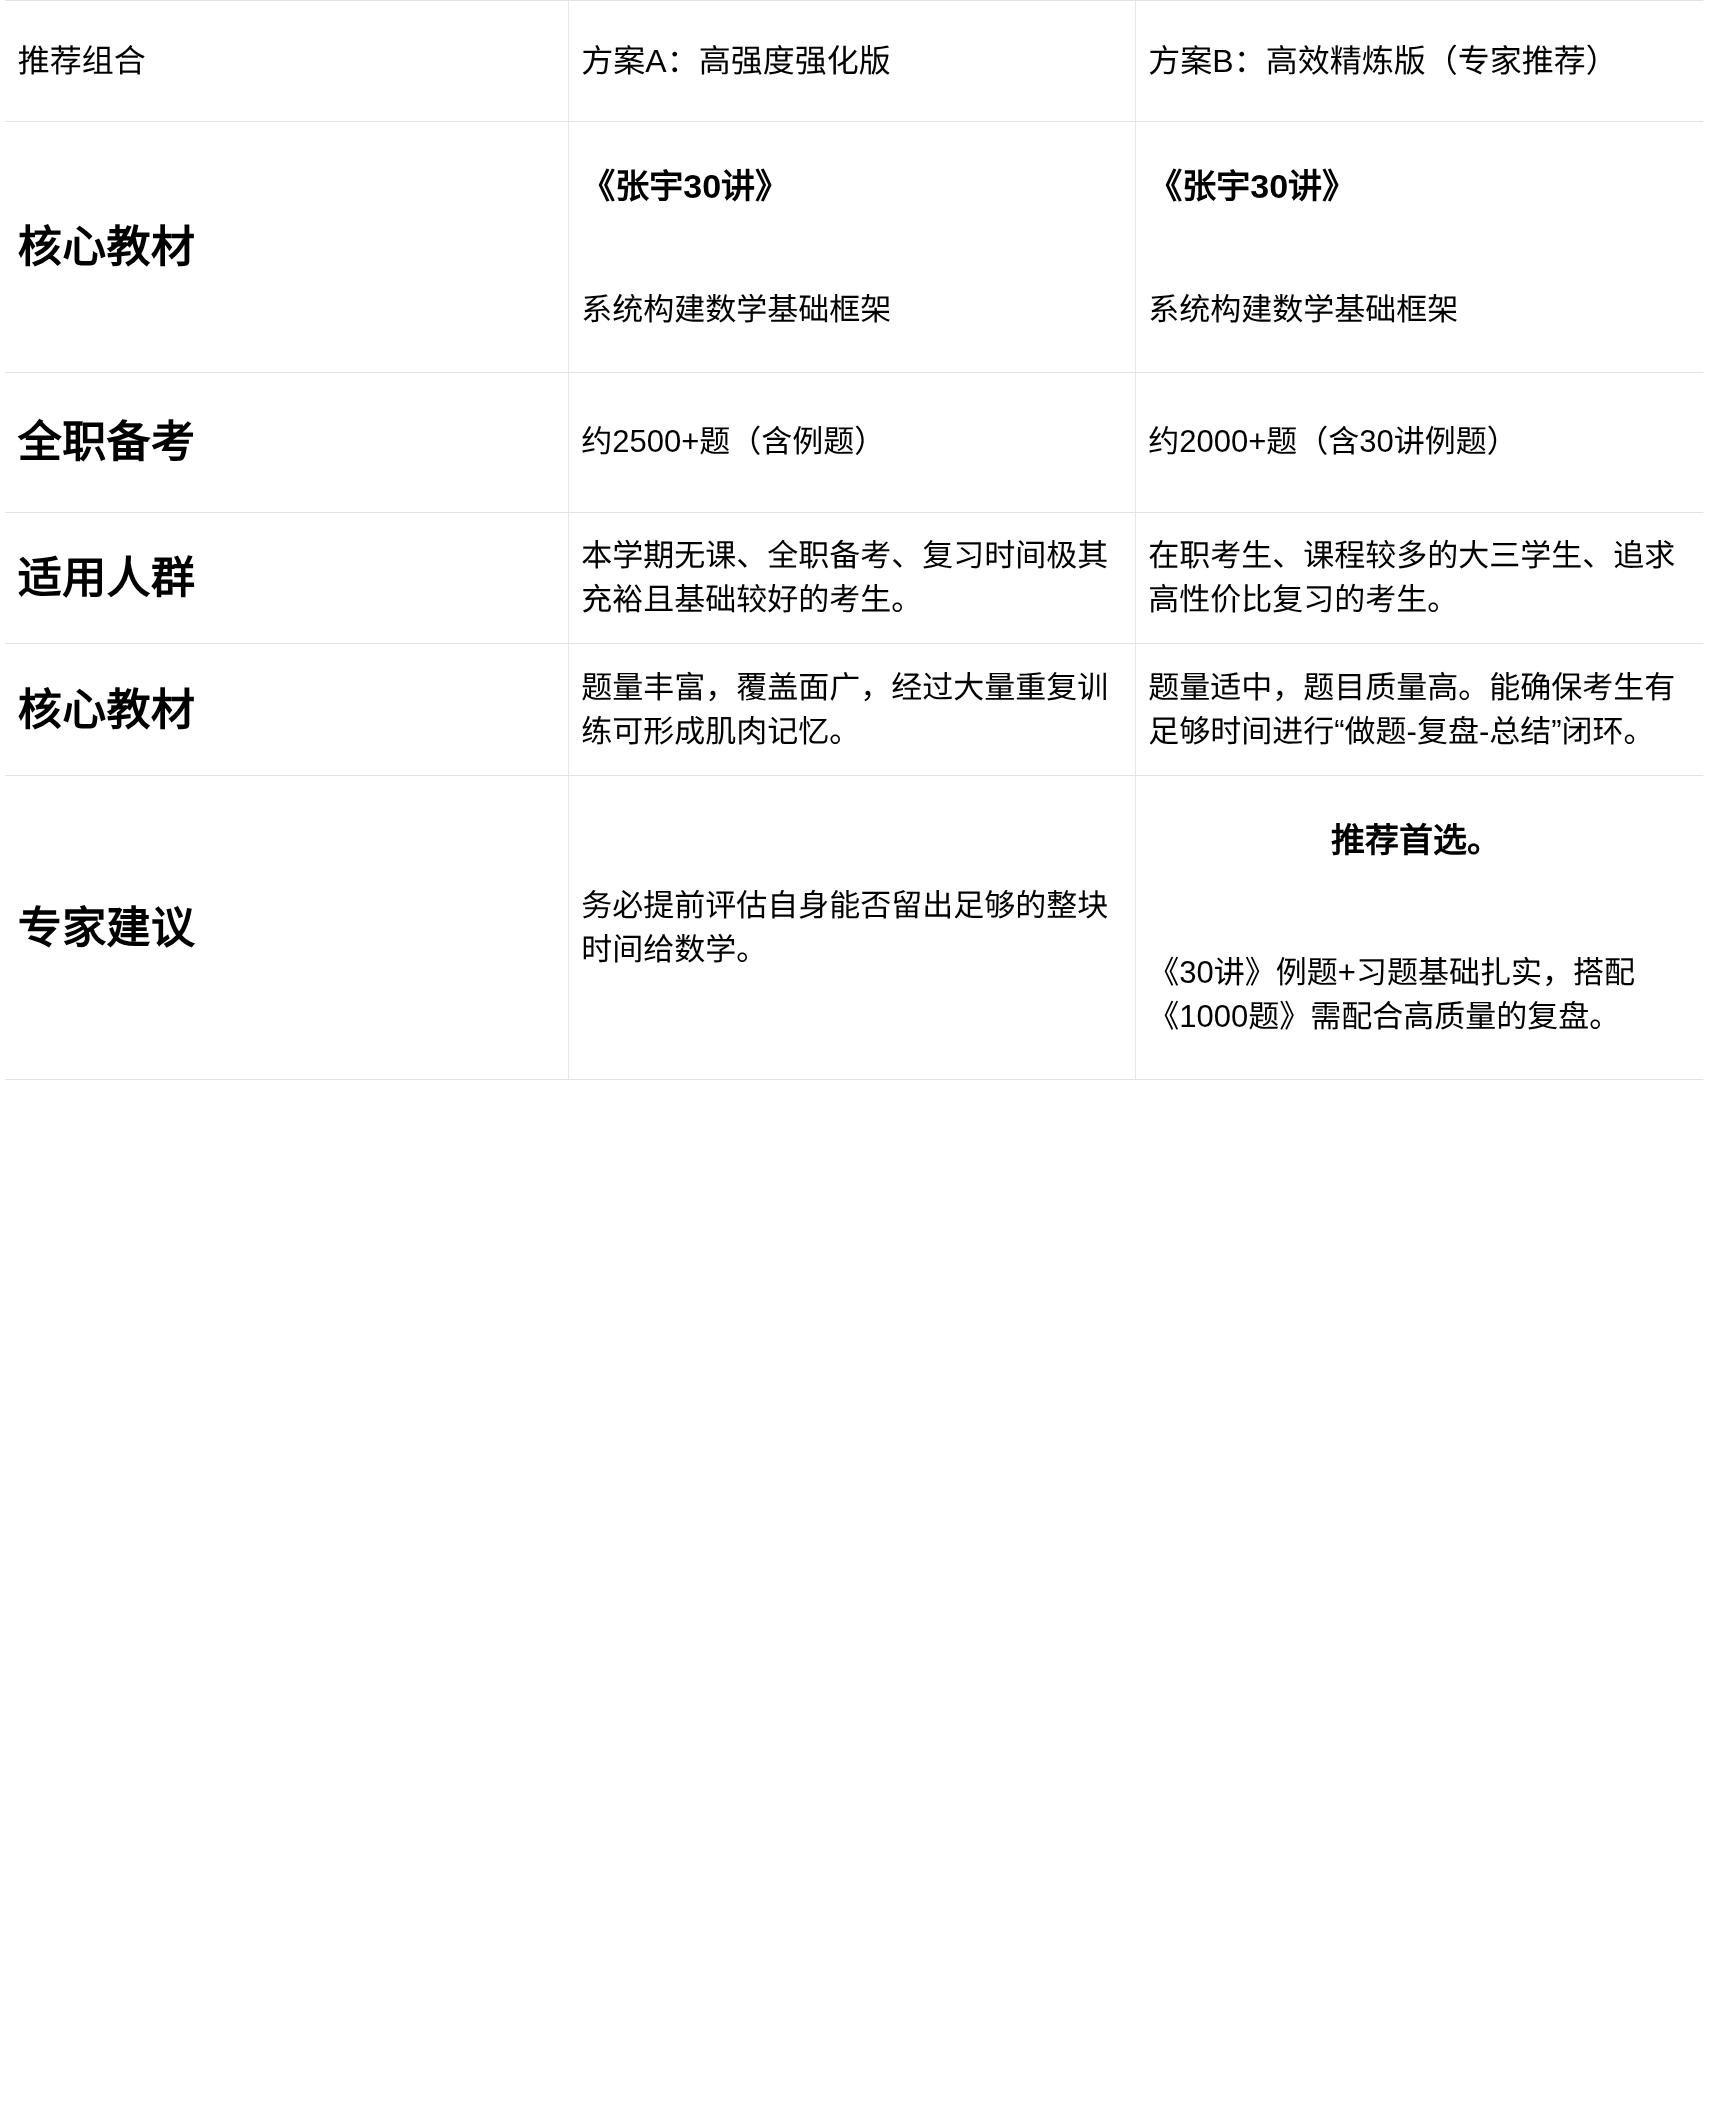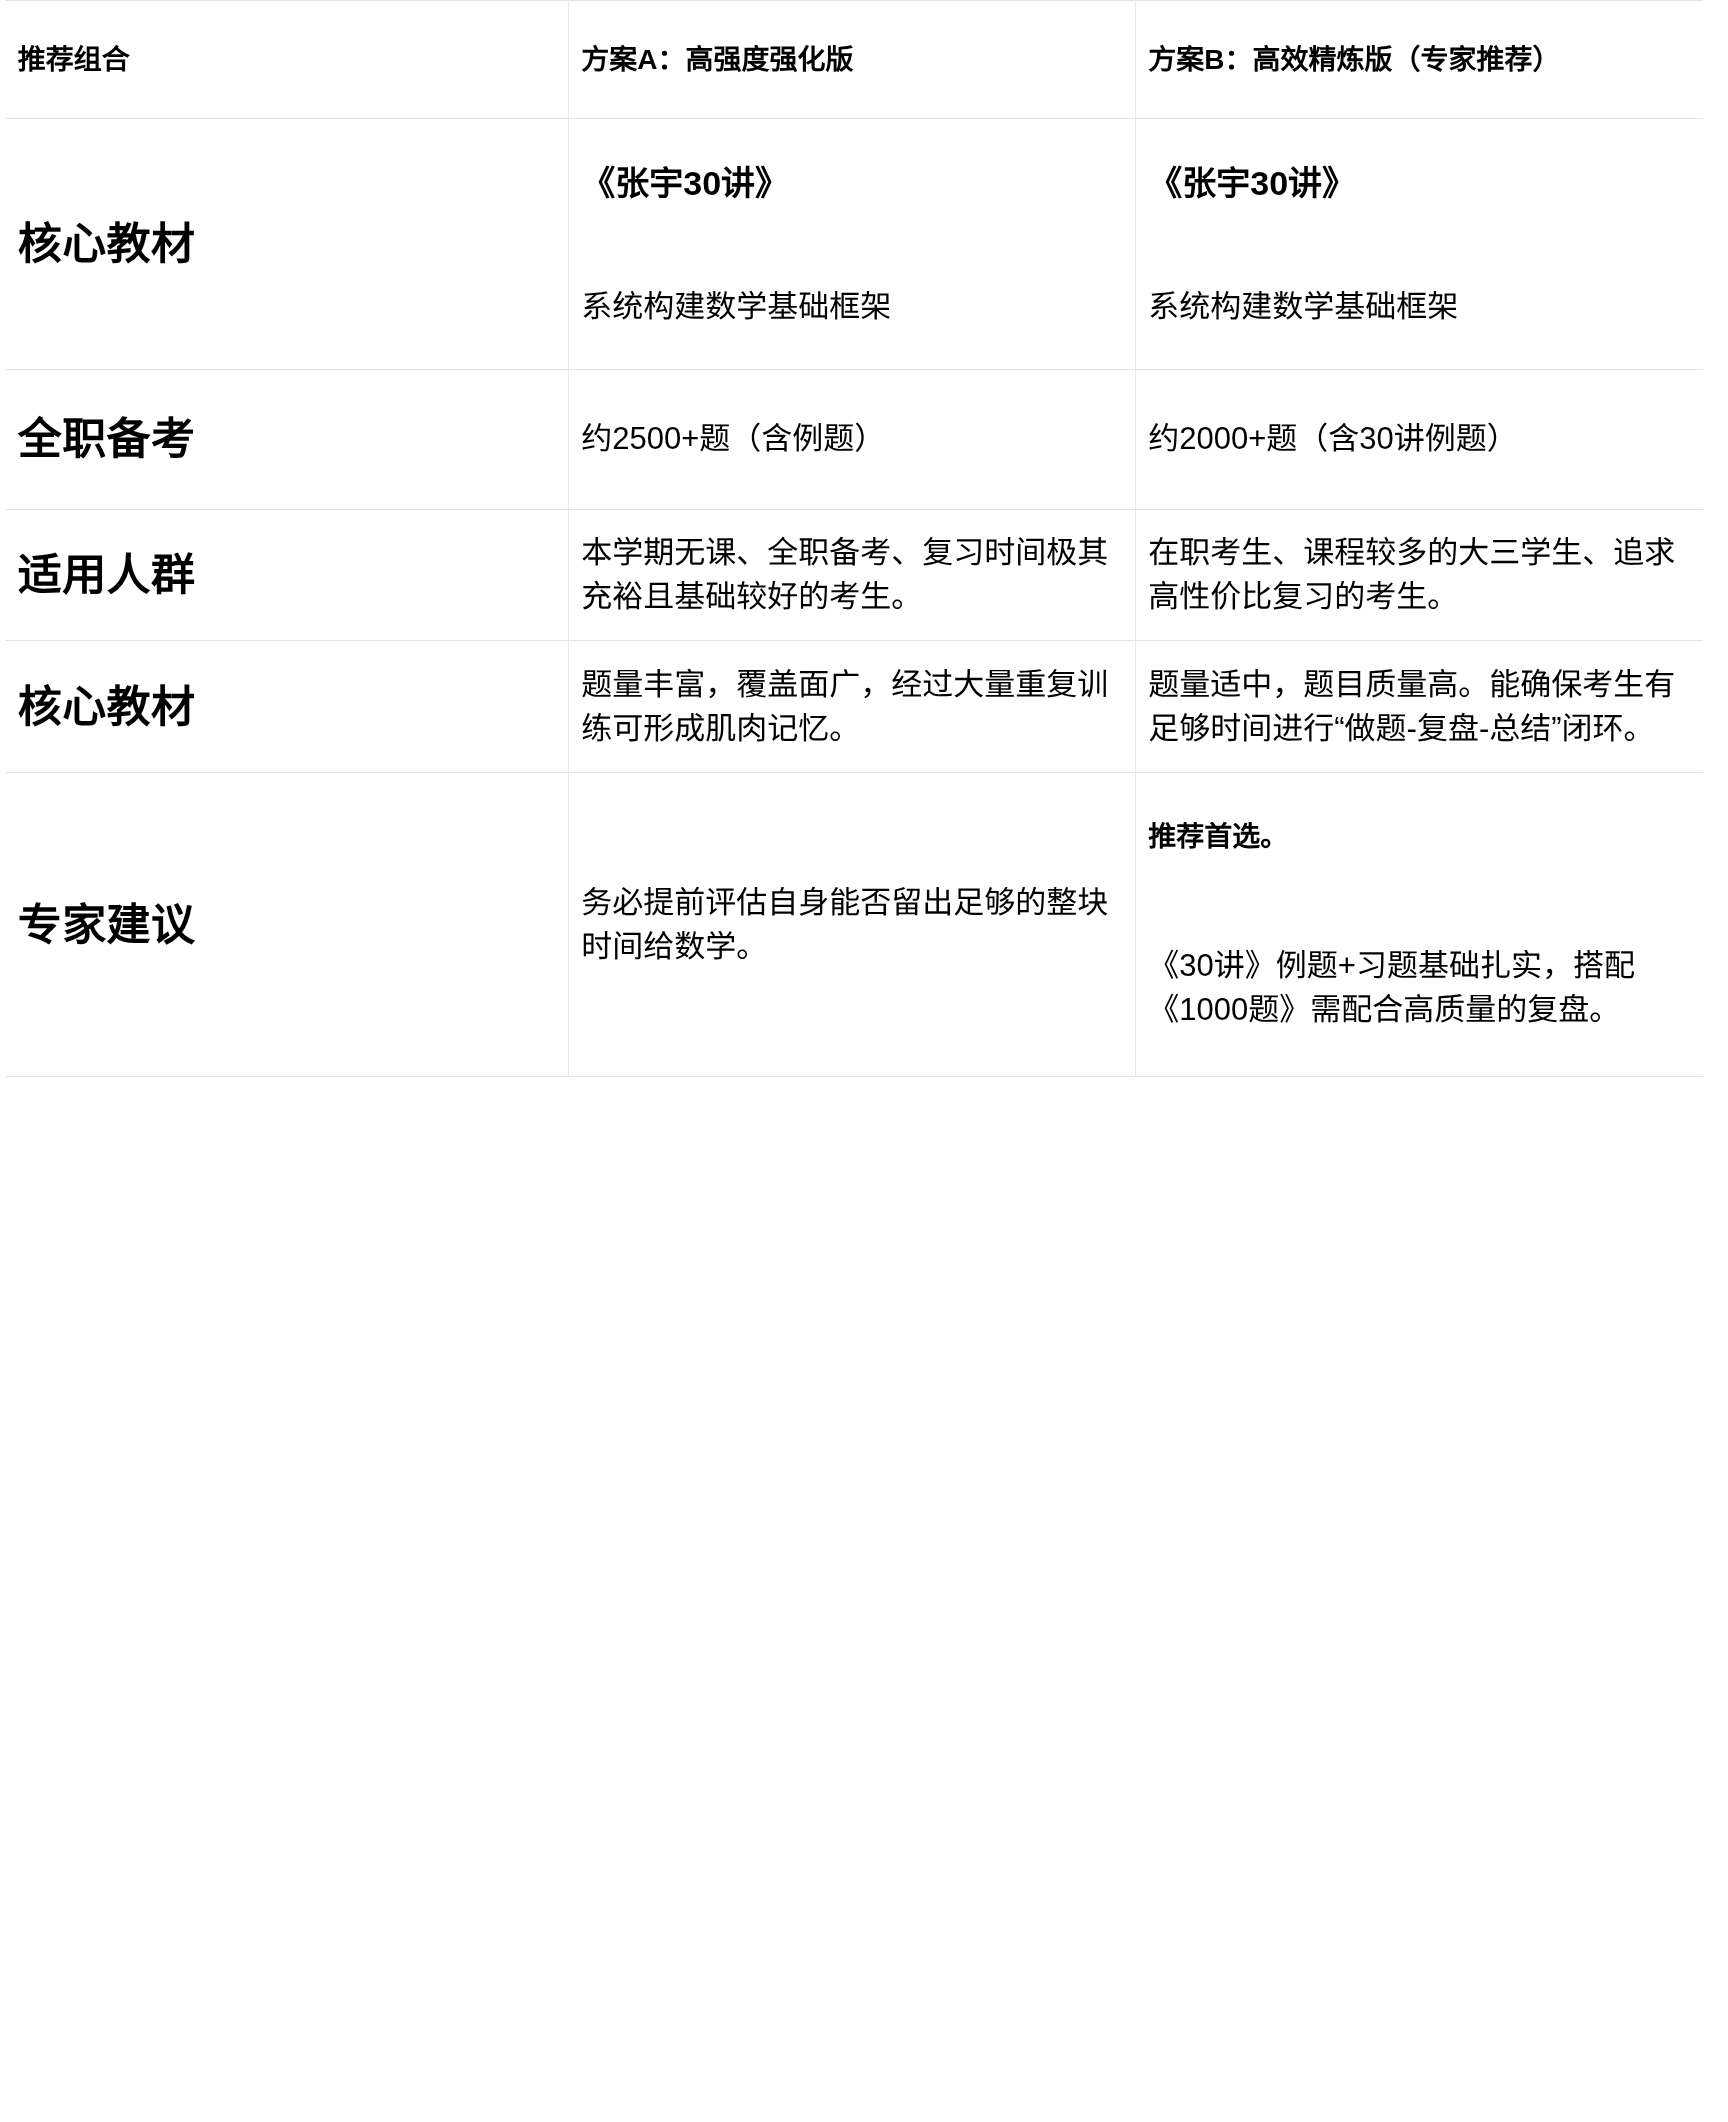--- a/index.html
+++ b/index.html
@@ -52,22 +52,22 @@
     border-top: 1.8px solid #e3e3e3;
   }
 
   .lbl {
     font-weight: bold;
     font-size: 44px;
     letter-spacing: 0.4px;
   }
 
   .hdr {
-    font-weight: bold;
-    font-size: 28px;
+    font-weight: normal;
+    font-size: 32px;
     line-height: 1.5;
     margin-top: 12px;
   }
 
   .strong-title {
     font-weight: bold;
     font-size: 34px;
     display: block;
   }
 
@@ -95,22 +95,23 @@
   td.tall {
     height: 207px;
   }
 
   td.mid {
     height: 96px;
   }
 
   .recommend-first {
     font-weight: bold;
-    font-size: 28px;
-    display: block;
+    font-size: 34px;
+    display: block;
+    text-align: center;
   }
   .spacer-md { display: block; height: 86px; }
 
   
   tr.row-head td { padding-top: 36px; padding-bottom: 36px; }
 </style>
 </head>
 <body>
 
 <div class="page">

